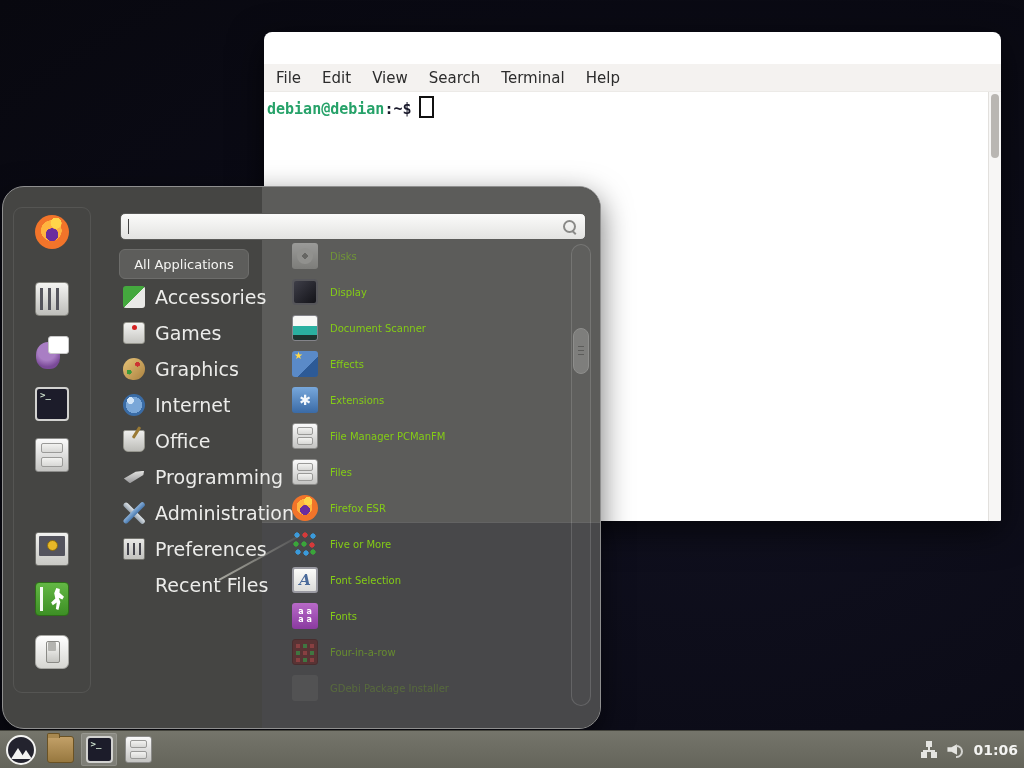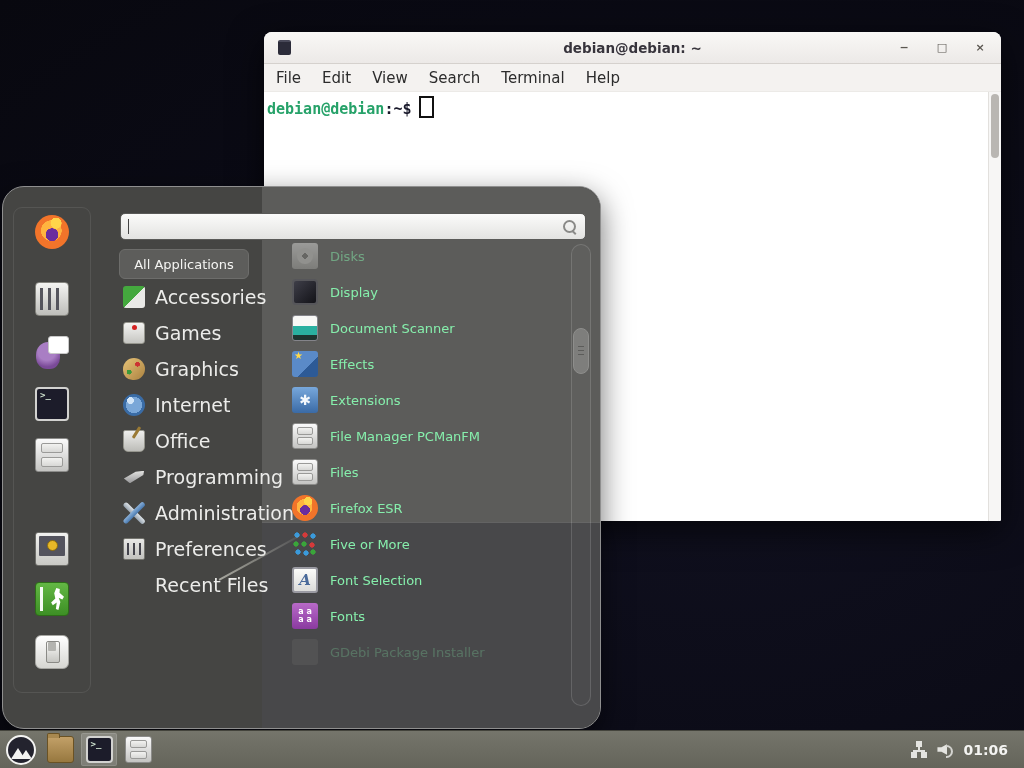--- a/index.html
+++ b/index.html
@@ -55,41 +55,41 @@
   #all-apps-btn{position:absolute;left:116px;top:62px;width:130px;height:30px;background:#5d5d5b;border:1px solid #6d6d6b;
     border-radius:6px;display:flex;align-items:center;justify-content:center;font-size:13px;color:#f4f4f2;box-sizing:border-box}
   #cat-list{position:absolute;left:116px;top:92px;width:146px}
   .cat-row{height:36px;display:flex;align-items:center;gap:10px;padding-left:4px}
   .cat-row .ic{width:22px;height:22px;flex:none}
   .cat-label{font-size:19px;color:#ececea;white-space:nowrap}
   
   #app-list{position:absolute;left:289px;top:51px;width:276px}
   .app-row{height:36px;display:flex;align-items:center;gap:12px}
   .app-row .ic{width:26px;height:26px;flex:none}
-  .app-label{font-size:13px;color:#86efac;white-space:nowrap}
+  .app-label{font-size:10px;color:#84cc16;white-space:nowrap}
   .app-row.disabled{opacity:.5}
   .app-row.faded{opacity:.25}
   
   #menu-scroll-track{position:absolute;left:568px;top:57px;width:20px;height:462px;border:1px solid rgba(255,255,255,.14);
     border-radius:10px;background:rgba(255,255,255,.02);box-sizing:border-box}
   #menu-scroll-thumb{position:absolute;left:570px;top:141px;width:16px;height:46px;background:#7e7e7c;border:1px solid #8e8e8c;
     border-radius:8px;box-sizing:border-box}
   #menu-scroll-thumb::after{content:"";position:absolute;left:4px;right:4px;top:17px;height:11px;
     background:repeating-linear-gradient(180deg,#5c5c5a 0 1.5px,transparent 1.5px 4px)}
   
   #hover-line{position:absolute;left:216px;top:392px;width:92px;height:1.5px;transform:rotate(-28.8deg);transform-origin:0 50%;
     background:linear-gradient(to right,rgba(200,200,190,.75),rgba(200,200,190,.08))}
   
   #taskbar{position:absolute;left:0;right:0;bottom:0;height:37px;background:linear-gradient(#75756b,#64645a);
     border-top:1px solid #44443c;display:flex;align-items:center}
   .tb-launcher{height:33px;min-width:36px;display:flex;align-items:center;justify-content:center;margin-left:3px;border-radius:2px}
   .tb-launcher .ic{width:27px;height:27px}
   .tb-launcher.active{background:rgba(255,255,255,.16);box-shadow:inset 0 0 0 1px rgba(255,255,255,.12)}
   .tb-launcher:first-child .ic{width:30px;height:30px}
-  #tb-right{margin-left:auto;display:flex;align-items:center;gap:9px;padding-right:16px}
+  #tb-right{margin-left:auto;display:flex;align-items:center;gap:9px;padding-right:6px}
   #tb-clock{font-size:14px;font-weight:700;color:#f4f4f2}
   
   .ic{display:inline-block;position:relative;box-sizing:border-box;border-radius:4px}
   
   .ic-firefox{border-radius:50%;background:
     radial-gradient(circle at 50% 58%,#6a2d9e 0 24%,transparent 25%),
     radial-gradient(circle at 62% 24%,#ffd54a 0 16%,transparent 17%),
     radial-gradient(circle at 48% 46%,#ffb43f 0 40%,#f2742a 41% 74%,#e3422a 75% 100%)}
   
   .ic-control-center{background:linear-gradient(#f4f4f2,#bebeba);border:1px solid #84847e}
@@ -210,29 +210,20 @@
     clip-path:polygon(0 30%,40% 30%,100% 0,100% 100%,40% 70%,0 70%)}
   .ic-volume::after{content:"";position:absolute;right:1px;top:3px;width:5px;height:9px;border:2px solid #d4d4d0;
     border-left:none;border-radius:0 9px 9px 0}
 </style>
 </head>
 <body>
 
 <div id="desktop">
 
   <div id="terminal">
-    <div id="term-titlebar">
-      <span class="term-tiny-icon"></span>
-      <span id="term-title">debian@debian: ~</span>
-      <span class="winbtns">
-        <span class="winbtn">−</span>
-        <span class="winbtn">□</span>
-        <span class="winbtn">×</span>
-      </span>
-    </div>
     <div id="term-menubar">
         <span class="mb-item">File</span>
         <span class="mb-item">Edit</span>
         <span class="mb-item">View</span>
         <span class="mb-item">Search</span>
         <span class="mb-item">Terminal</span>
         <span class="mb-item">Help</span>
       </div>
     <div id="term-body"><span class="prompt-user">debian@debian</span><span class="prompt-suffix">:~$</span><span class="term-cursor"></span></div>
     <div id="term-scrollbar">
@@ -357,20 +348,24 @@
           <span class="app-label">Five or More</span>
         </div>
         <div class="app-row">
           <span class="ic ic-font-selection"></span>
           <span class="app-label">Font Selection</span>
         </div>
         <div class="app-row">
           <span class="ic ic-fonts"></span>
           <span class="app-label">Fonts</span>
         </div>
+        <div class="app-row disabled">
+          <span class="ic ic-four-in-a-row"></span>
+          <span class="app-label">Four-in-a-row</span>
+        </div>
         <div class="app-row disabled faded">
           <span class="ic ic-gdebi"></span>
           <span class="app-label">GDebi Package Installer</span>
         </div>
       </div>
 
     <div id="menu-scroll-track"></div>
     <div id="menu-scroll-thumb"></div>
 
     <div id="hover-line"></div>

